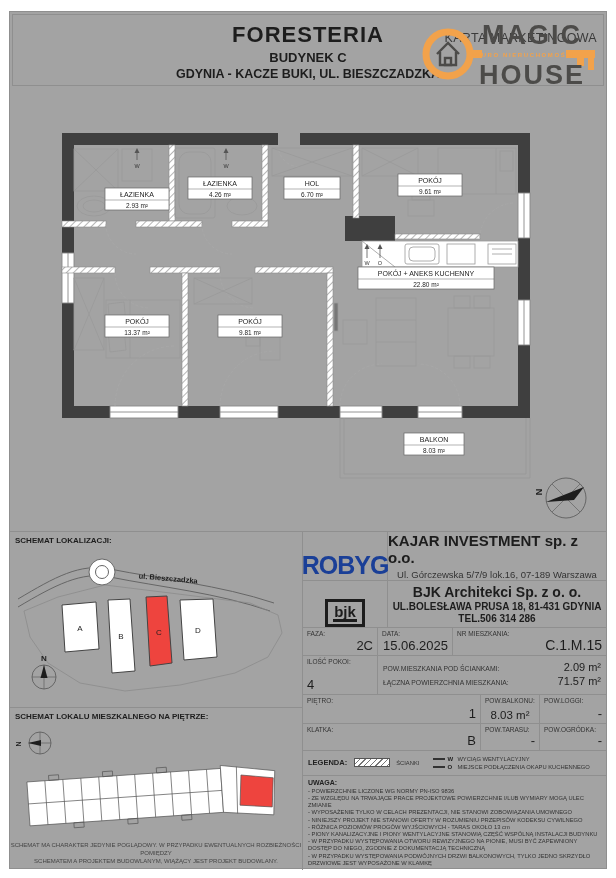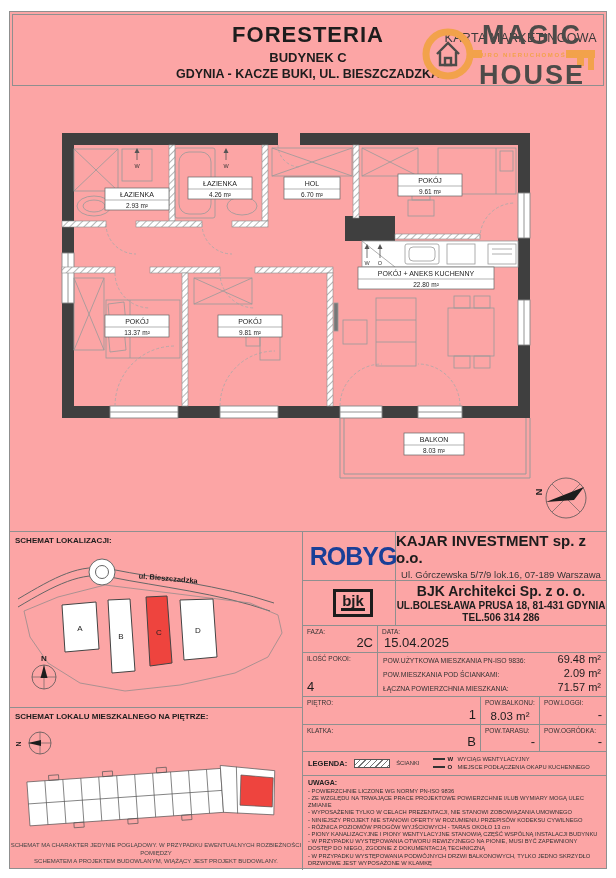--- a/index.html
+++ b/index.html
@@ -1,18 +1,18 @@
 <!DOCTYPE html>
 <html><head>
 <meta charset="utf-8">
 <style>
   * { box-sizing: border-box; margin: 0; padding: 0; }
   html,body { width:616px; height:878px; background:#fff; overflow:hidden; }
   body { font-family:"Liberation Sans", sans-serif; color:#222; position:relative; }
-  .page { position:absolute; left:9px; top:11px; width:598px; height:858px; border:1px solid #8f8f8f; background:#fca5a5; }
+  .page { position:absolute; left:9px; top:11px; width:598px; height:858px; border:1px solid #8f8f8f; background:#a3a3a3; }
 
   
   .header { position:relative; margin:2px; height:72px; border:1px solid #8f8f8f; overflow:visible; }
   .header-center { position:absolute; left:0; right:0; top:7px; text-align:center; }
   .h-title { font-size:22px; font-weight:700; letter-spacing:1px; color:#1d1d1d; }
   .h-sub   { font-size:13px; font-weight:700; color:#1d1d1d; margin-top:2px; }
   .h-loc   { font-size:12.5px; font-weight:700; color:#1d1d1d; margin-top:2px; }
   .doc-type { position:absolute; right:6px; top:16px; font-size:12.5px; color:#3a3a3a; z-index:1; letter-spacing:.3px; }
   .mh-logo { position:absolute; right:2px; top:-2px; width:182px; height:78px; z-index:2; }
 
@@ -29,21 +29,21 @@
   .schem-title { font-size:8px; font-weight:700; padding:4px 0 0 5px; color:#1d1d1d; }
   .schem-caption { position:absolute; left:0; right:0; bottom:5px; text-align:center; font-size:6px; line-height:8px; color:#444; }
 
   .bottom-right { flex:1; display:flex; flex-direction:column; }
   .rrow { display:flex; border-bottom:1px solid #8f8f8f; }
   .rrow:last-child { border-bottom:none; flex:1; }
   .cell { border-right:1px solid #8f8f8f; }
   .cell:last-child, .nocell-border { border-right:none; }
 
   .row-dev { height:56px; align-items:center; }
-  .logo-cell { width:85px; height:100%; display:flex; align-items:center; justify-content:center;margin-left:8px; }
+  .logo-cell { width:85px; height:100%; display:flex; align-items:flex-end; justify-content:center; }
   .robyg { font-size:25px; font-weight:700; color:#1a3f97; letter-spacing:-1px; }
   .dev-cell { flex:1; height:100%; display:flex; flex-direction:column; align-items:center; justify-content:center; }
   .dev-name { font-size:15px; font-weight:700; color:#1d1d1d; }
   .dev-addr { font-size:9.5px; color:#333; margin-top:3px; }
 
   .row-arch { height:53px; align-items:center; }
   .bjk-box { width:40px; height:28px; border:3px solid #1c1c1c; display:flex; align-items:center; justify-content:center; }
   .bjk-glyph { font-size:15px; font-weight:700; color:#1c1c1c; border-bottom:3px solid #1c1c1c; line-height:14px; padding:0 1px; }
   .arch-name { font-size:14px; font-weight:700; color:#1d1d1d; }
   .arch-addr, .arch-tel { font-size:10px; font-weight:700; color:#1d1d1d; margin-top:1px; }
@@ -419,34 +419,34 @@
         </div>
       </div>
 
       <div class="rrow row-faza">
         <div class="cell lv w75">
           <span class="lbl">FAZA:</span>
           <span class="val">2C</span>
         </div>
         <div class="cell lv w75">
           <span class="lbl">DATA:</span>
-          <span class="val">15.04.2025</span>
+          <span class="val">15.06.2025</span>
+        </div>
+        <div class="lv w64">
+          <span class="lbl">NR MIESZKANIA:</span>
+          <span class="val" style="font-size:14px">C.1.M.15</span>
         </div>
       </div>
 
       <div class="rrow row-ilosc">
         <div class="cell lv w75">
           <span class="lbl">ILOŚĆ POKOI:</span>
           <span class="val" style="text-align:left">4</span>
         </div>
         <div class="areas-cell">
-          <div class="area-line">
-            <span class="lbl">POW.UŻYTKOWA MIESZKANIA PN-ISO 9836:</span>
-            <span class="val">69.48 m²</span>
-          </div>
           <div class="area-line">
             <span class="lbl">POW.MIESZKANIA POD ŚCIANKAMI:</span>
             <span class="val">2.09 m²</span>
           </div>
           <div class="area-line">
             <span class="lbl">ŁĄCZNA POWIERZCHNIA MIESZKANIA:</span>
             <span class="val">71.57 m²</span>
           </div>
         </div>
       </div>

